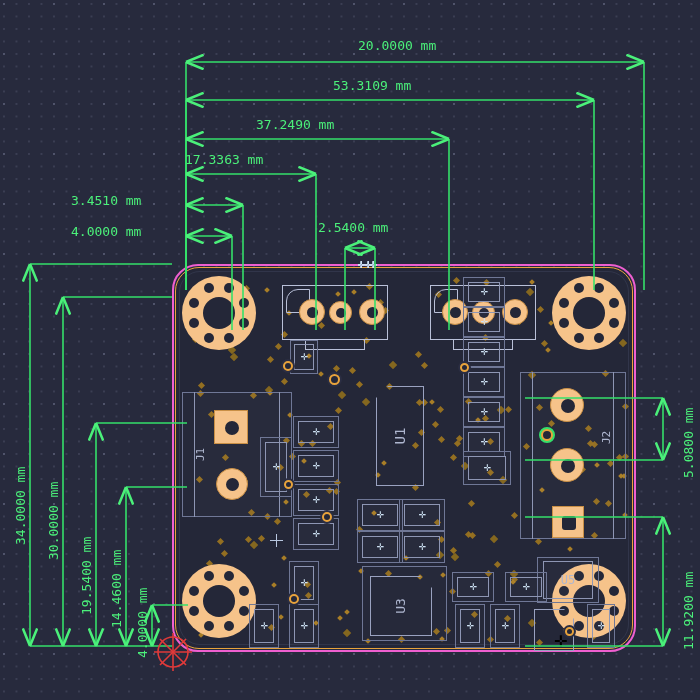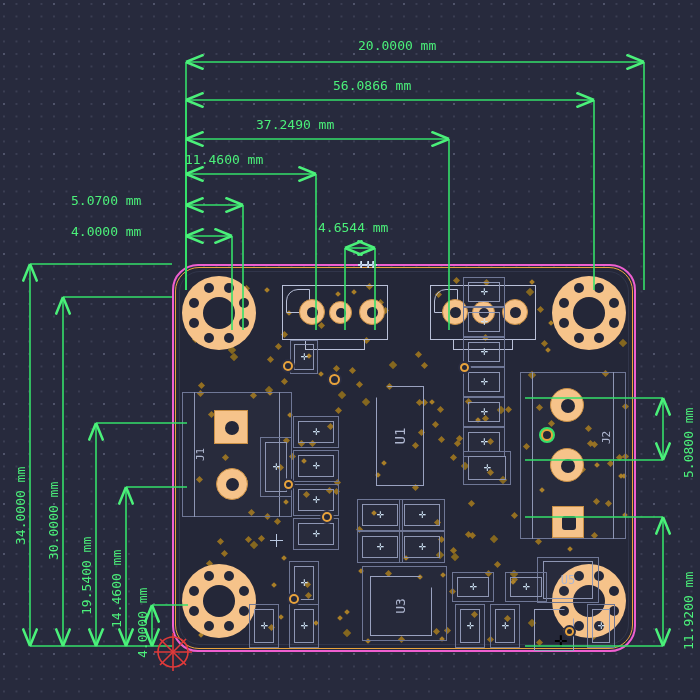--- a/index.html
+++ b/index.html
@@ -671,26 +671,26 @@
     <g stroke="#e03a3a" stroke-width="1.6" fill="none">
       <circle cx="173" cy="652" r="15"></circle>
       <line x1="173" y1="633" x2="173" y2="671"></line>
       <line x1="154" y1="652" x2="192" y2="652"></line>
       <line x1="160" y1="639" x2="186" y2="665"></line>
       <line x1="186" y1="639" x2="160" y2="665"></line>
     </g>
   </svg>
 
   <div class="dtext" style="left:358px;top:38px;">20.0000 mm</div>
-  <div class="dtext" style="left:333px;top:78px;">56.0866 mm</div>
+  <div class="dtext" style="left:333px;top:78px;">53.3109 mm</div>
   <div class="dtext" style="left:256px;top:117px;">37.2490 mm</div>
-  <div class="dtext" style="left:185px;top:152px;">11.4600 mm</div>
-  <div class="dtext" style="left:71px;top:193px;">5.0700 mm</div>
+  <div class="dtext" style="left:185px;top:152px;">17.3363 mm</div>
+  <div class="dtext" style="left:71px;top:193px;">3.4510 mm</div>
   <div class="dtext" style="left:71px;top:224px;">4.0000 mm</div>
-  <div class="dtext" style="left:318px;top:220px;">4.6544 mm</div>
+  <div class="dtext" style="left:318px;top:220px;">2.5400 mm</div>
 
   <div class="dtext vert" style="left:13px;top:545px;">34.0000 mm</div>
   <div class="dtext vert" style="left:46px;top:560px;">30.0000 mm</div>
   <div class="dtext vert" style="left:79px;top:615px;">19.5400 mm</div>
   <div class="dtext vert" style="left:109px;top:628px;">14.4600 mm</div>
   <div class="dtext vert" style="left:135px;top:658px;">4.0000 mm</div>
 
   <div class="dtext vert" style="left:681px;top:478px;">5.0800 mm</div>
   <div class="dtext vert" style="left:681px;top:650px;">11.9200 mm</div>
 </div>

